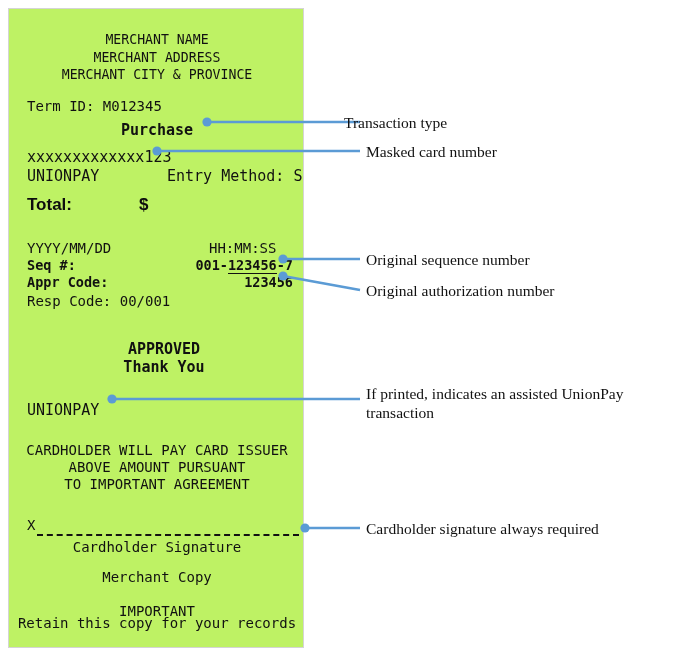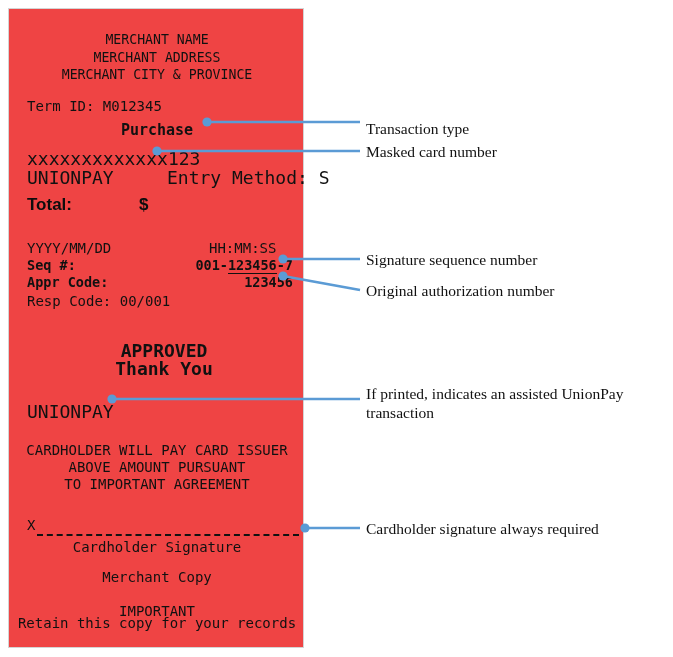--- a/index.html
+++ b/index.html
@@ -15,34 +15,34 @@
     font-family: "Liberation Sans", sans-serif;
   }
 
   
   #receipt-card {
     position: absolute;
     left: 8px;
     top: 8px;
     width: 296px;
     height: 640px;
-    background: #ef4444;
+    background: #bef264;
     border: 1px solid #d4d4d4;
     box-sizing: border-box;
   }
 
   .rline {
     position: absolute;
     font-family: "DejaVu Sans Mono", "Liberation Mono", monospace;
     color: #111111;
     white-space: pre;
     letter-spacing: 0px;
   }
   .mono-sm { font-size: 14px; }
-  .mono-md { font-size: 18px; }
+  .mono-md { font-size: 15px; }
   .mono-lg { font-size: 15px; }
   .bold { font-weight: bold; }
   .ctr { left: 0; width: 296px; text-align: center; }
 
   
   #merchant-block {
     position: absolute;
     left: 0; top: 22px; width: 296px;
     text-align: center;
     font-family: "DejaVu Sans Mono", "Liberation Mono", monospace;
@@ -190,25 +190,25 @@
       <line x1="112" y1="399" x2="360" y2="399" stroke="#5B9BD5" stroke-width="2.6"></line>
       <circle cx="112" cy="399" r="4.6" fill="#5B9BD5"></circle>
     </g>
 
     <g>
       <line x1="305" y1="528" x2="360" y2="528" stroke="#5B9BD5" stroke-width="2.6"></line>
       <circle cx="305" cy="528" r="4.6" fill="#5B9BD5"></circle>
     </g>
   </svg>
 
-  <div class="ann-label" style="left:366px; top:113px;margin-top:6px;">Transaction type</div>
+  <div class="ann-label" style="left:344px; top:113px;">Transaction type</div>
 
   <div class="ann-label" style="left:366px; top:142px;">Masked card number</div>
 
-  <div class="ann-label" style="left:366px; top:250px;">Signature sequence number</div>
+  <div class="ann-label" style="left:366px; top:250px;">Original sequence number</div>
 
   <div class="ann-label" style="left:366px; top:281px;">Original authorization number</div>
 
   <div class="ann-label" style="left:366px; top:384px; width:300px;">If printed, indicates an assisted UnionPay
 transaction</div>
 
   <div class="ann-label" style="left:366px; top:519px;">Cardholder signature always required</div>
 </div>
 
 </body></html>

